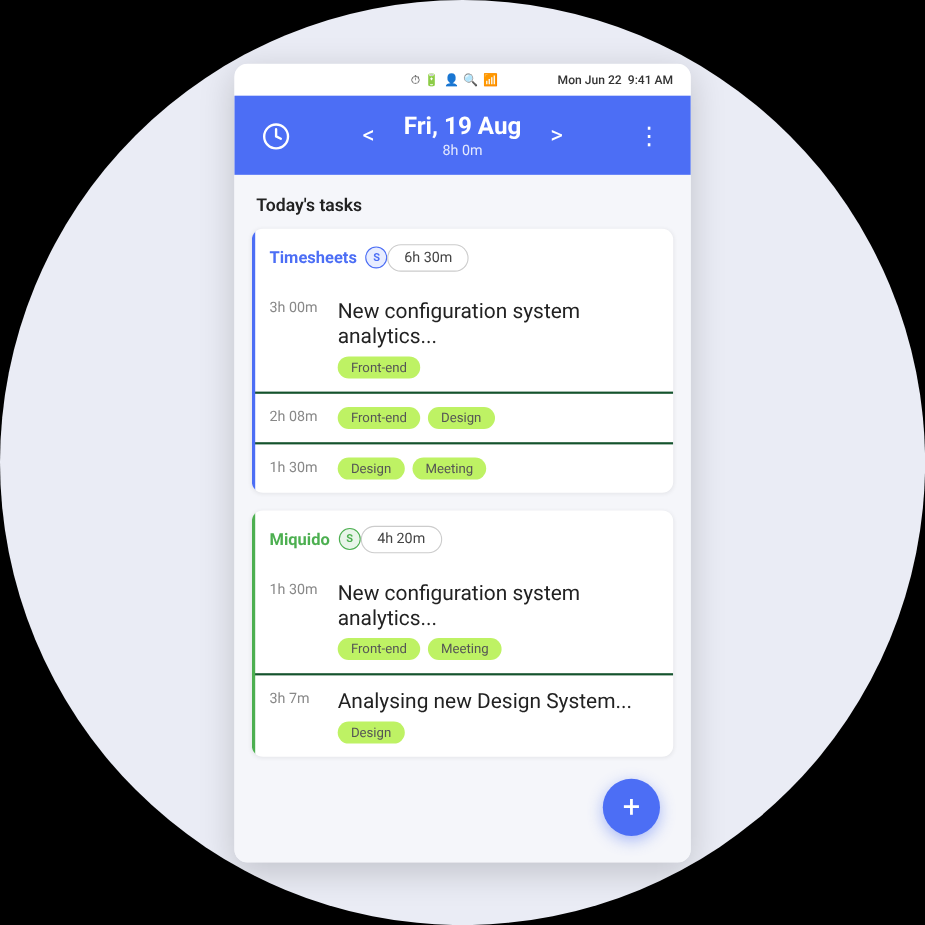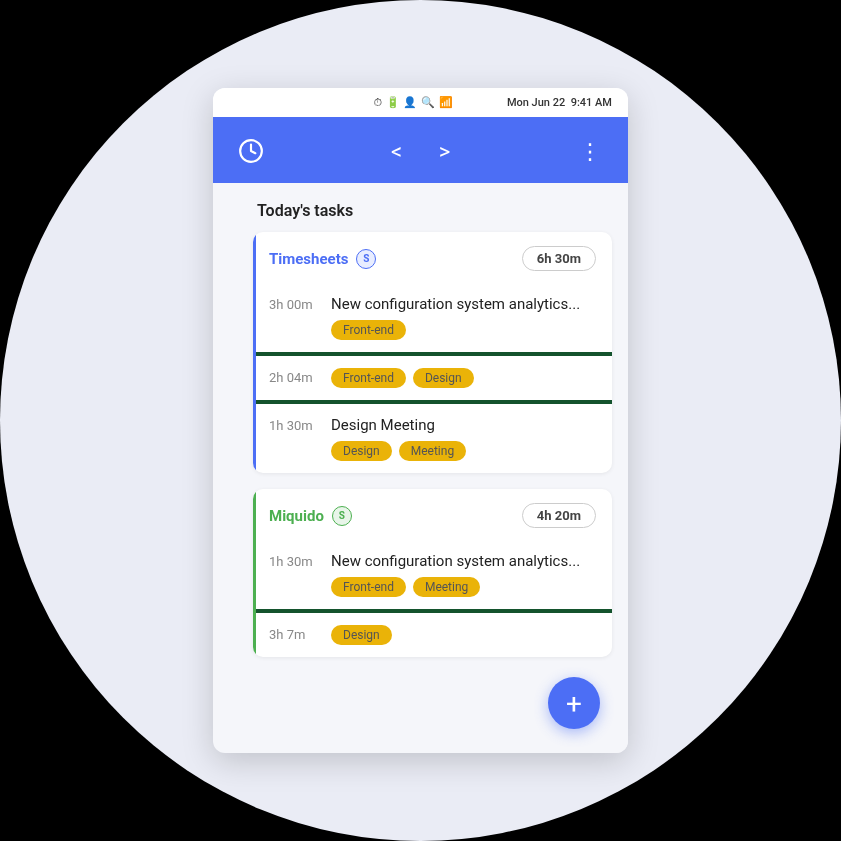--- a/index.html
+++ b/index.html
@@ -105,21 +105,20 @@
       height: 32px;
       display: flex;
       align-items: center;
       justify-content: center;
     }
 
     
     .content {
       padding: 0 0 80px 0;
       background: #f5f6fa;
-      margin-left: 24px;
     }
 
     .section-title {
       padding: 18px 20px 12px;
       font-size: 16px;
       font-weight: 600;
       color: #222;
     }
 
     
@@ -127,21 +126,20 @@
       background: #fff;
       margin: 0 16px 16px;
       border-radius: 10px;
       overflow: hidden;
       box-shadow: 0 1px 4px rgba(0,0,0,0.07);
     }
 
     .card-header {
       display: flex;
       align-items: center;
-      justify-content: space-between;
       padding: 14px 16px 12px;
     }
 
     .card-title-row {
       display: flex;
       align-items: center;
       gap: 8px;
     }
 
     .card-title {
@@ -174,63 +172,63 @@
       color: #4caf50;
       border: 1.5px solid #4caf50;
     }
 
     .card-time-badge {
       border: 1.5px solid #ccc;
       border-radius: 20px;
       padding: 4px 14px;
       font-size: 13px;
       color: #444;
-      font-weight: 700;
+      font-weight: 400;
     }
 
     
     .task-row {
       display: flex;
       align-items: flex-start;
       padding: 12px 16px;
-      border-bottom: 4px solid #14532d;
+      border-bottom: 2px solid #14532d;
     }
 
     .task-row:last-child {
       border-bottom: none;
     }
 
     .task-time {
       font-size: 13px;
       color: #888;
       min-width: 52px;
       padding-top: 2px;
       font-weight: 400;
     }
 
     .task-details {
       flex: 1;
       padding-left: 10px;
     }
 
     .task-title {
-      font-size: 15px;
+      font-size: 19px;
       color: #222;
       margin-bottom: 7px;
       font-weight: 400;
     }
 
     .task-tags {
       display: flex;
       gap: 7px;
       flex-wrap: wrap;
     }
 
     .tag {
-      background: #eab308;
+      background: #bef264;
       border-radius: 14px;
       padding: 3px 12px;
       font-size: 12px;
       color: #555;
       font-weight: 400;
     }
 
     
     .fab {
       position: absolute;
@@ -278,20 +276,24 @@
     <div class="header">
       <div class="header-icon">
         <svg class="clock-svg" viewBox="0 0 24 24" fill="none" stroke="white" stroke-width="2" stroke-linecap="round" stroke-linejoin="round">
           <circle cx="12" cy="12" r="10"></circle>
           <polyline points="12 6 12 12 16 14"></polyline>
         </svg>
       </div>
 
       <div style="display:flex; align-items:center; gap:16px;">
         <div class="header-nav">&lt;</div>
+        <div class="header-center">
+          <div class="header-date">Fri, 19 Aug</div>
+          <div class="header-hours">8h 0m</div>
+        </div>
         <div class="header-nav">&gt;</div>
       </div>
 
       <div class="header-icon">⋮</div>
     </div>
 
     <div class="content">
       <div class="section-title">Today's tasks</div>
 
       <div class="card">
@@ -309,33 +311,32 @@
             <span class="task-time">3h 00m</span>
             <div class="task-details">
               <div class="task-title">New configuration system analytics...</div>
               <div class="task-tags">
                 <span class="tag">Front-end</span>
               </div>
             </div>
           </div>
 
           <div class="task-row">
-            <span class="task-time">2h 04m</span>
+            <span class="task-time">2h 08m</span>
             <div class="task-details">
               <div class="task-tags">
                 <span class="tag">Front-end</span>
                 <span class="tag">Design</span>
               </div>
             </div>
           </div>
 
           <div class="task-row">
             <span class="task-time">1h 30m</span>
             <div class="task-details">
-              <div class="task-title">Design Meeting</div>
               <div class="task-tags">
                 <span class="tag">Design</span>
                 <span class="tag">Meeting</span>
               </div>
             </div>
           </div>
         </div>
       </div>
 
       <div class="card">
@@ -356,20 +357,21 @@
               <div class="task-tags">
                 <span class="tag">Front-end</span>
                 <span class="tag">Meeting</span>
               </div>
             </div>
           </div>
 
           <div class="task-row">
             <span class="task-time">3h 7m</span>
             <div class="task-details">
+              <div class="task-title">Analysing new Design System...</div>
               <div class="task-tags">
                 <span class="tag">Design</span>
               </div>
             </div>
           </div>
         </div>
       </div>
     </div>
 
     <div class="fab">+</div>

